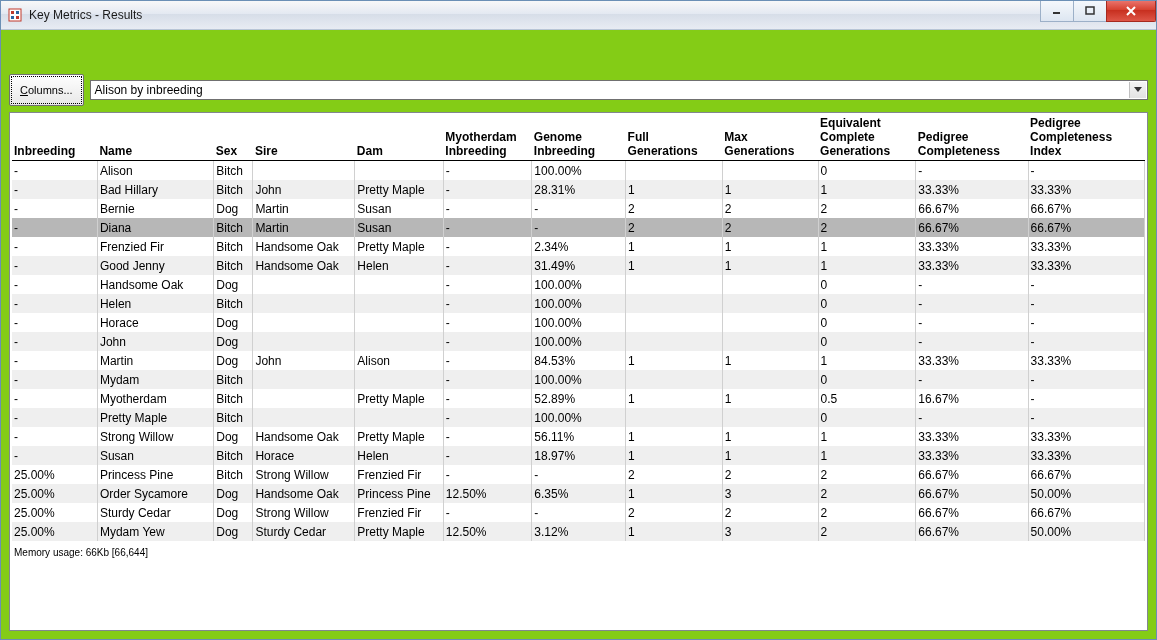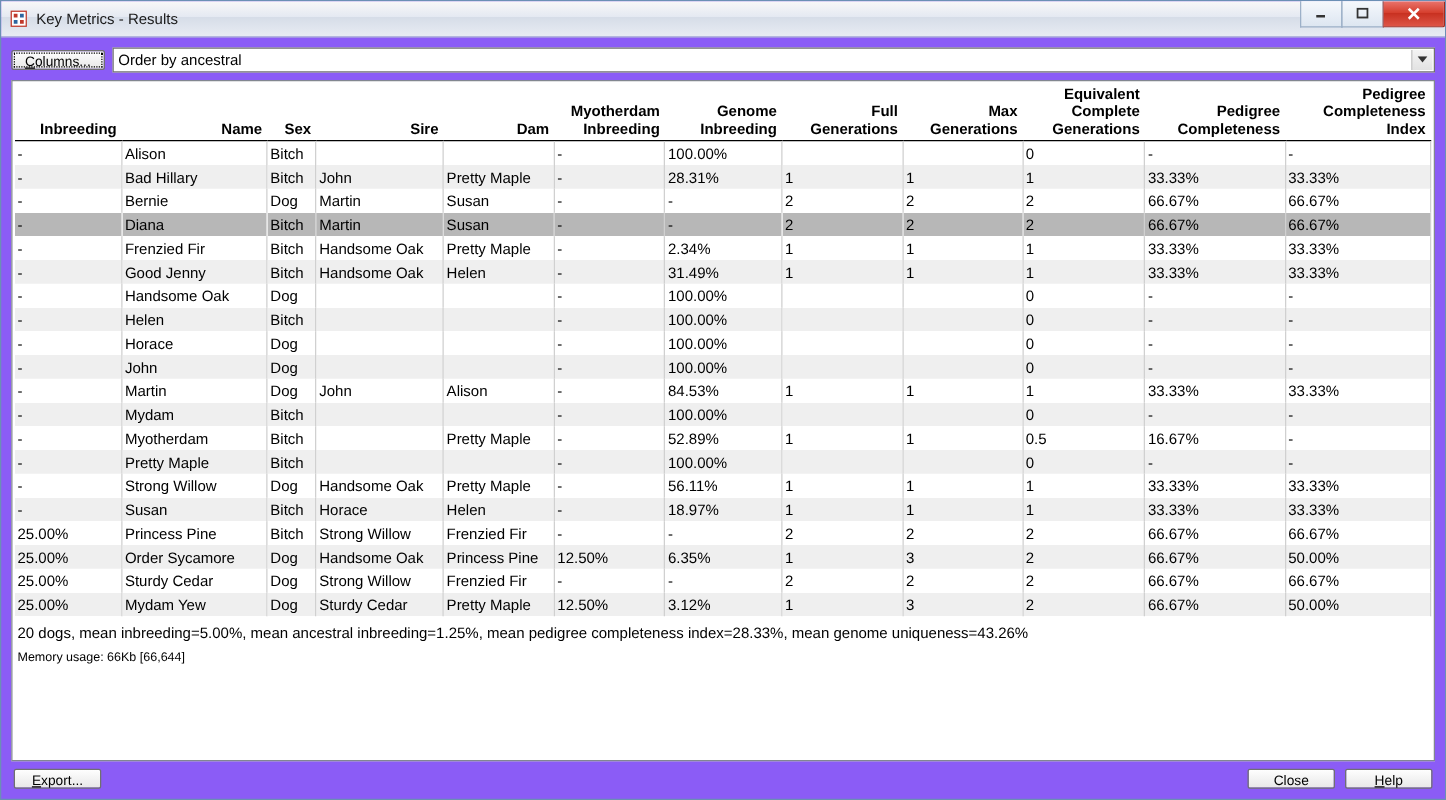--- a/index.html
+++ b/index.html
@@ -8,24 +8,25 @@
     font-family: Tahoma, Arial, sans-serif;
     font-size: 11px;
     background: #fff;
     color: #000;
   }
   .window {
     width: 1157px;
     height: 640px;
     box-sizing: border-box;
     border: 1px solid #6b8fb5;
-    background: #8b5cf6;
+    background: #84cc16;
     display: flex;
     flex-direction: column;
     position: relative;
+    gap: 36px;
   }
   .titlebar {
     height: 28px;
     background: linear-gradient(to bottom, #f8f8f8, #e4e9f2 45%, #d6dde8 46%, #e8ecf3);
     border-bottom: 1px solid #b8c5d6;
     display: flex;
     align-items: center;
     padding: 0 0 0 6px;
     position: relative;
   }
@@ -76,21 +77,21 @@
     align-items: center;
     gap: 6px;
     margin-bottom: 6px;
   }
   .btn {
     font: inherit;
     padding: 1px 10px;
     border: 1px solid #707070;
     background: linear-gradient(to bottom,#fefefe,#e8e8e8);
     border-radius: 2px;
-    height: 16px;
+    height: 32px;
     line-height: 16px;
     box-sizing: border-box;
   }
   .btn.focused {
     outline: 1px dotted #000;
     outline-offset: -3px;
   }
   .combo {
     flex: 1;
     height: 20px;
@@ -123,21 +124,21 @@
     flex-direction: column;
     box-sizing: border-box;
     overflow: hidden;
   }
   .grid {
     border-collapse: collapse;
     width: 100%;
     table-layout: fixed;
   }
   .grid th {
-    text-align: right;
+    text-align: left;
     font-weight: bold;
     font-size: 12px;
     vertical-align: bottom;
     padding: 2px 4px 2px 2px;
     border-bottom: 1px solid #000;
     background: #fff;
     line-height: 1.15;
   }
   .grid td {
     font-size: 12px;
@@ -201,21 +202,21 @@
             <path d="M2 1 L10 9 M10 1 L2 9" stroke="#fff" stroke-width="2"></path>
           </svg>
       </div>
     </div>
   </div>
 
   <div class="client">
     <div class="toolbar-row">
       <button class="btn focused underline-first">Columns...</button>
       <div class="combo">
-        <span>Order by ancestral</span>
+        <span>Alison by inbreeding</span>
         <span class="combo-arrow">
           <svg width="8" height="6">
               <path d="M0 0 L8 0 L4 5 Z" fill="#333"></path>
             </svg>
         </span>
       </div>
     </div>
 
     <div class="table-frame">
       <table class="grid">
@@ -525,27 +526,17 @@
               <td class="vline">12.50%</td>
               <td class="vline">3.12%</td>
               <td class="vline">1</td>
               <td class="vline">3</td>
               <td class="vline">2</td>
               <td class="vline">66.67%</td>
               <td class="vline">50.00%</td>
             </tr>
           </tbody>
       </table>
-      <div class="summary">20 dogs, mean inbreeding=5.00%, mean ancestral inbreeding=1.25%, mean pedigree completeness index=28.33%, mean genome uniqueness=43.26%</div>
       <div class="mem">Memory usage: 66Kb [66,644]</div>
     </div>
 
-    <div class="footer">
-      <div class="left">
-        <button class="btn wide underline-first">Export...</button>
-      </div>
-      <div class="right">
-        <button class="btn wide">Close</button>
-        <button class="btn wide underline-first">Help</button>
-      </div>
-    </div>
   </div>
 </div>
 
 </body></html>

